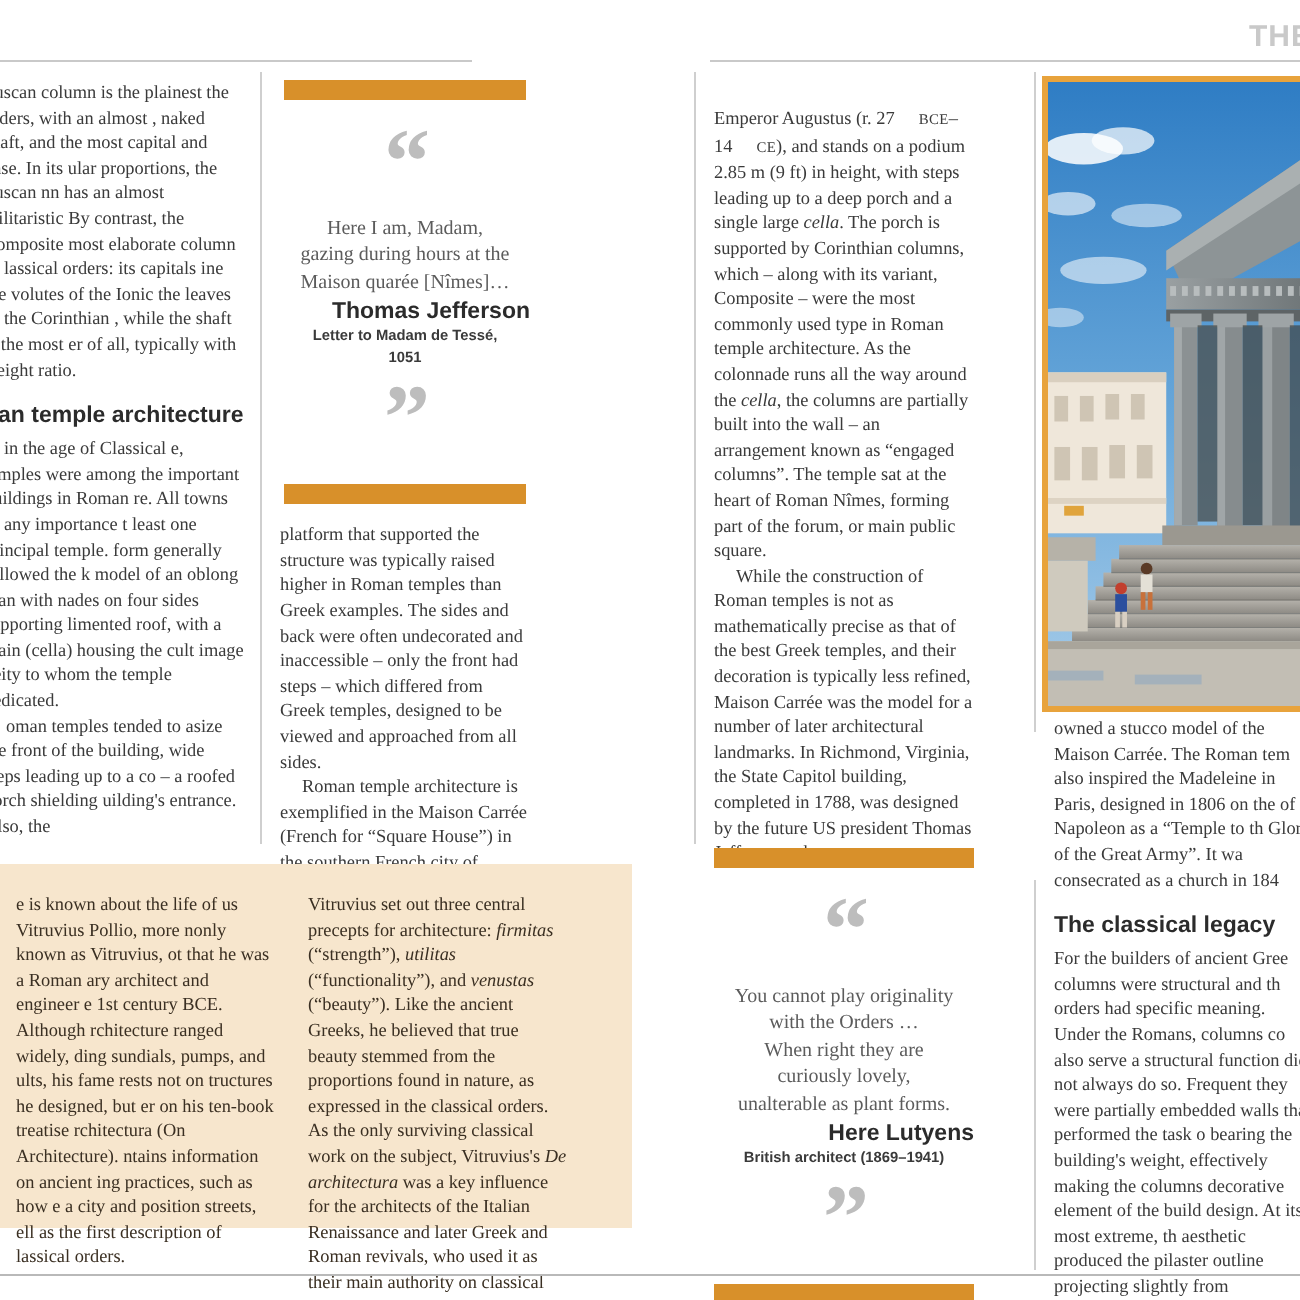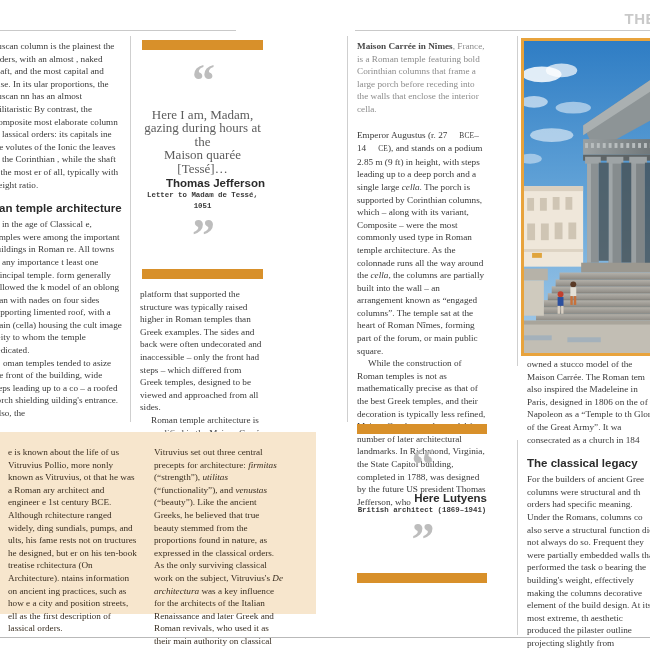--- a/index.html
+++ b/index.html
@@ -106,35 +106,35 @@
     font-family: "Liberation Serif", serif;
     font-size: 46px;
     line-height: 30px;
     color: #bdbdbd;
     font-weight: bold;
     letter-spacing: -2px;
   }
   .pq-mark.open  { margin: 16px 0 12px 0; }
   .pq-mark.close { margin: 10px 0 18px 0; }
   .pq-text {
-    font-size: 13px;
+    font-size: 10px;
     line-height: 13.4px;
     color: #5c5c5c;
     padding: 0 4px;
   }
   .pq-author {
     font-family: "Liberation Sans", sans-serif;
     font-weight: bold;
     font-size: 11.5px;
     color: #2b2b2b;
     margin-top: 2px;
     text-align: right;
   }
   .pq-source {
-    font-family: Liberation Mono, monospace;
+    font-family: Liberation Sans, sans-serif;
     font-weight: bold;
     font-size: 7.4px;
     color: #3a3a3a;
     line-height: 10px;
     margin-top: 1px;
   }
 
   
   .tintbox {
     position: absolute;
@@ -204,44 +204,50 @@
 </div>
 
 <div class="col col-2">
 
   <div class="pullquote">
     <div class="pq-bar"></div>
     <div class="pq-mark open">“</div>
     <div class="pq-text">
       <div>Here I am, Madam,</div>
       <div>gazing during hours at the</div>
-      <div>Maison quarée [Tessé]…</div>
+      <div>Maison quarée [Nîmes]…</div>
     </div>
     <div class="pq-author">Thomas Jefferson</div>
     <div class="pq-source">Letter to Madam de Tessé,</div>
     <div class="pq-source">1051</div>
     <div class="pq-mark close">”</div>
     <div class="pq-bar"></div>
   </div>
 
   <div style="height:9px"></div>
   <p class="noindent">platform that supported the structure was typically raised higher in Roman temples than Greek examples. The sides and back were often undecorated and inaccessible – only the front had steps – which differed from Greek temples, designed to be viewed and approached from all sides.</p>
   <p><span></span><span>Roman temple architecture is exemplified in the Maison Carrée (French for “Square House”) in the southern French city of Nîmes, which is one of the best-preserved Roman temples. It was constructed around 19</span><span class="smallcaps">BCE</span><span> during the reign of</span></p>
 </div>
 
 <div class="col col-3">
-  <p class="caption"><b>Maison Carrée in Nîmes</b><span>, France, is a Roman temple featuring bold Corinthian columns that frame a large porch before receding into the walls that enclose the interior cella.</span></p>
   <div style="height:13px"></div>
   <p class="noindent"><span>Emperor Augustus (r. 27</span><span class="smallcaps">BCE</span><span>–14</span><span class="smallcaps">CE</span><span>), and stands on a podium 2.85 m (9 ft) in height, with steps leading up to a deep porch and a single large </span><i>cella</i><span>. The porch is supported by Corinthian columns, which – along with its variant, Composite – were the most commonly used type in Roman temple architecture. As the colonnade runs all the way around the </span><i>cella</i><span>, the columns are partially built into the wall – an arrangement known as “engaged columns”. The temple sat at the heart of Roman Nîmes, forming part of the forum, or main public square.</span></p>
   <p>While the construction of Roman temples is not as mathematically precise as that of the best Greek temples, and their decoration is typically less refined, Maison Carrée was the model for a number of later architectural landmarks. In Richmond, Virginia, the State Capitol building, completed in 1788, was designed by the future US president Thomas Jefferson, who</p>
 </div>
 
 <div class="quote2 pullquote">
   <div class="pq-bar"></div>
   <div class="pq-mark open">“</div>
+  <div class="pq-text">
+    <div>You cannot play originality</div>
+    <div>with the Orders …</div>
+    <div>When right they are</div>
+    <div>curiously lovely,</div>
+    <div>unalterable as plant forms.</div>
+  </div>
   <div class="pq-author">Here Lutyens</div>
   <div class="pq-source">British architect (1869–1941)</div>
   <div class="pq-mark close">”</div>
   <div class="pq-bar"></div>
 </div>
 
 <div class="photo-frame">
   <svg class="photo-svg" viewBox="0 0 136 318" preserveAspectRatio="xMidYMid slice">
     <defs>
       <linearGradient id="sky" x1="0" y1="0" x2="0" y2="1">

